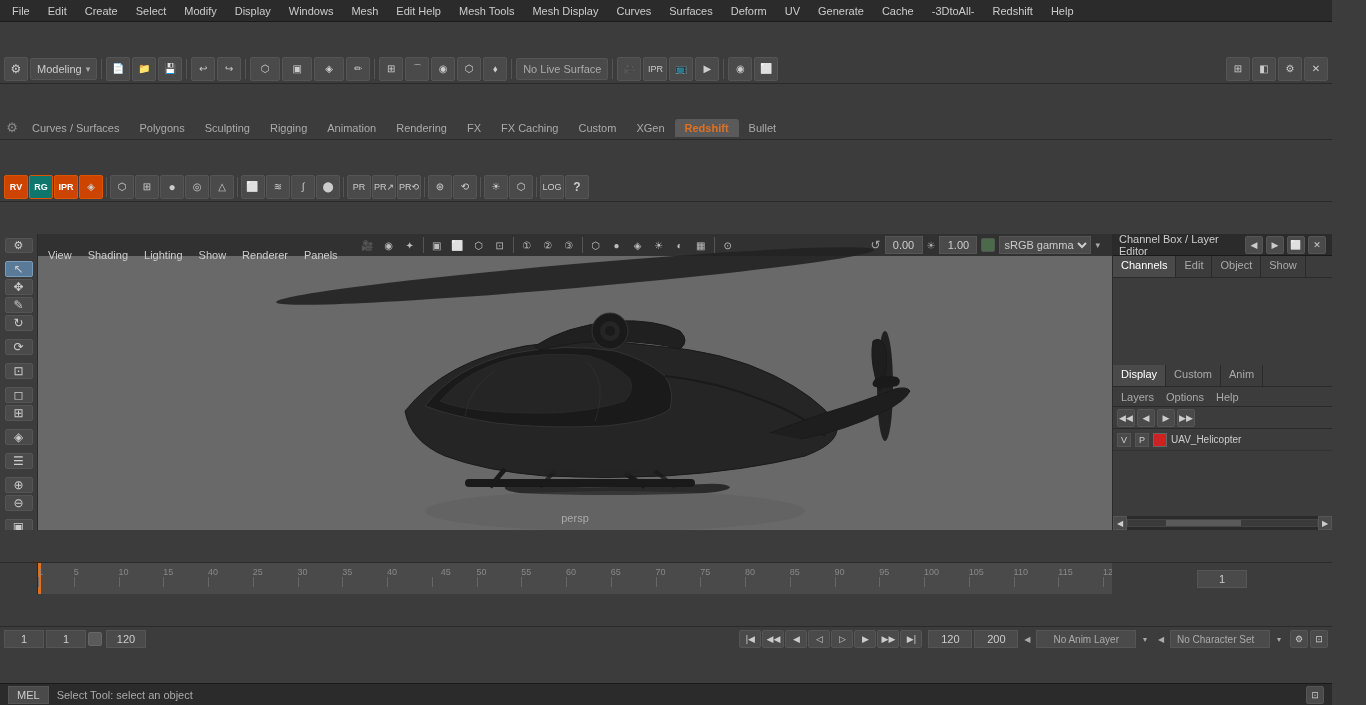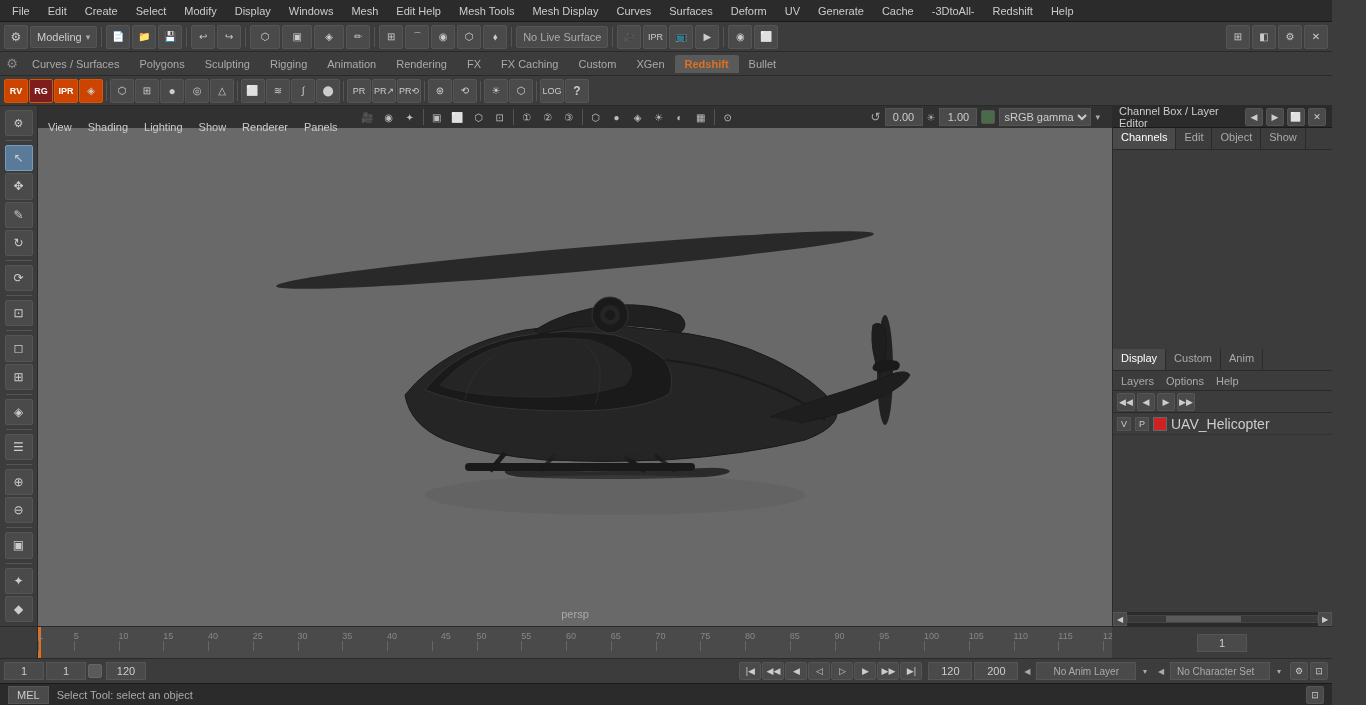--- a/index.html
+++ b/index.html
@@ -296,21 +296,21 @@
       justify-content: center;
       cursor: pointer;
       color: #ccc;
     }
     .layer-color {
       width: 14px;
       height: 14px;
       border: 1px solid #666;
     }
     .layer-name {
-      font-size: 14px;
+      font-size: 10px;
       color: #ccc;
     }
 
     
     #timeline {
       height: 32px;
       background: #3c3c3c;
       border-top: 1px solid #2a2a2a;
       display: flex;
       align-items: center;
@@ -489,20 +489,21 @@
     }
     .vp-sep { width: 1px; height: 16px; background: #555; margin: 0 2px; }
 
     
     #wrapper {
       width: 1332px;
       height: 705px;
       display: flex;
       flex-direction: column;
       overflow: hidden;
+      gap: 32px;
     }
 
     
     #content-row {
       display: flex;
       flex: 1;
       overflow: hidden;
     }
   </style>
 </head>
@@ -599,21 +600,21 @@
     <div class="tab-item">FX Caching</div>
     <div class="tab-item">Custom</div>
     <div class="tab-item">XGen</div>
     <div class="tab-item active highlight">Redshift</div>
     <div class="tab-item">Bullet</div>
   </div>
 
   <div id="toolbar2">
 
     <div class="tb-btn" style="background:#cc4400;border-color:#dd5500;color:#fff;font-weight:bold;font-size:9px;">RV</div>
-    <div class="tb-btn" style="background:#7f1d1d;border-color:#dd5500;color:#fff;font-weight:bold;font-size:9px;">RG</div>
+    <div class="tb-btn" style="background:#0f766e;border-color:#dd5500;color:#fff;font-weight:bold;font-size:9px;">RG</div>
     <div class="tb-btn" style="background:#cc4400;border-color:#dd5500;color:#fff;font-weight:bold;font-size:9px;">IPR</div>
     <div class="tb-btn" style="background:#cc4400;border-color:#dd5500;">◈</div>
     <div class="tb-sep"></div>
 
     <div class="tb-btn">⬡</div>
     <div class="tb-btn">⊞</div>
     <div class="tb-btn" style="font-size:12px;">●</div>
     <div class="tb-btn">◎</div>
     <div class="tb-btn">△</div>
     <div class="tb-sep"></div>

